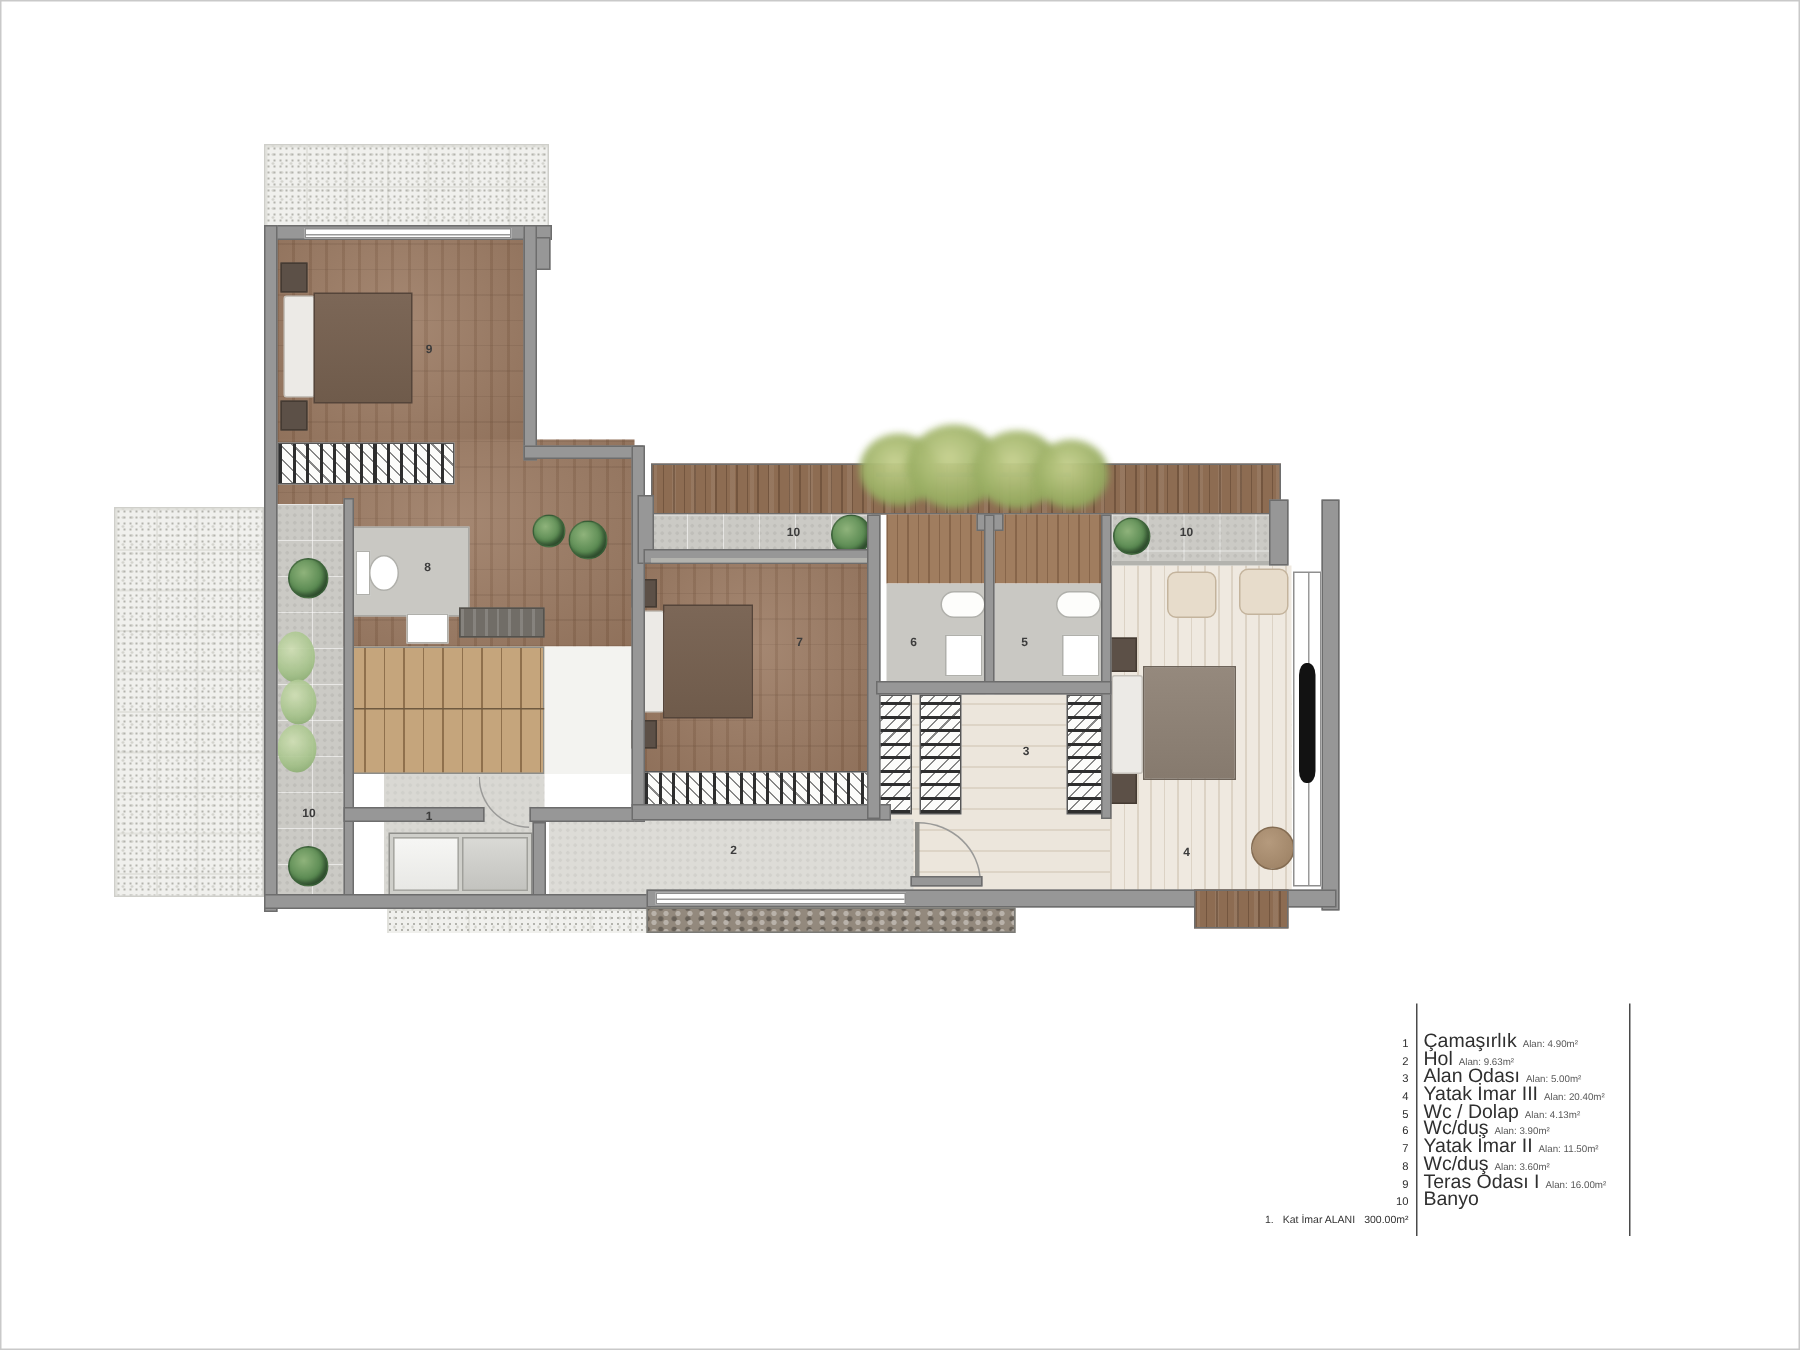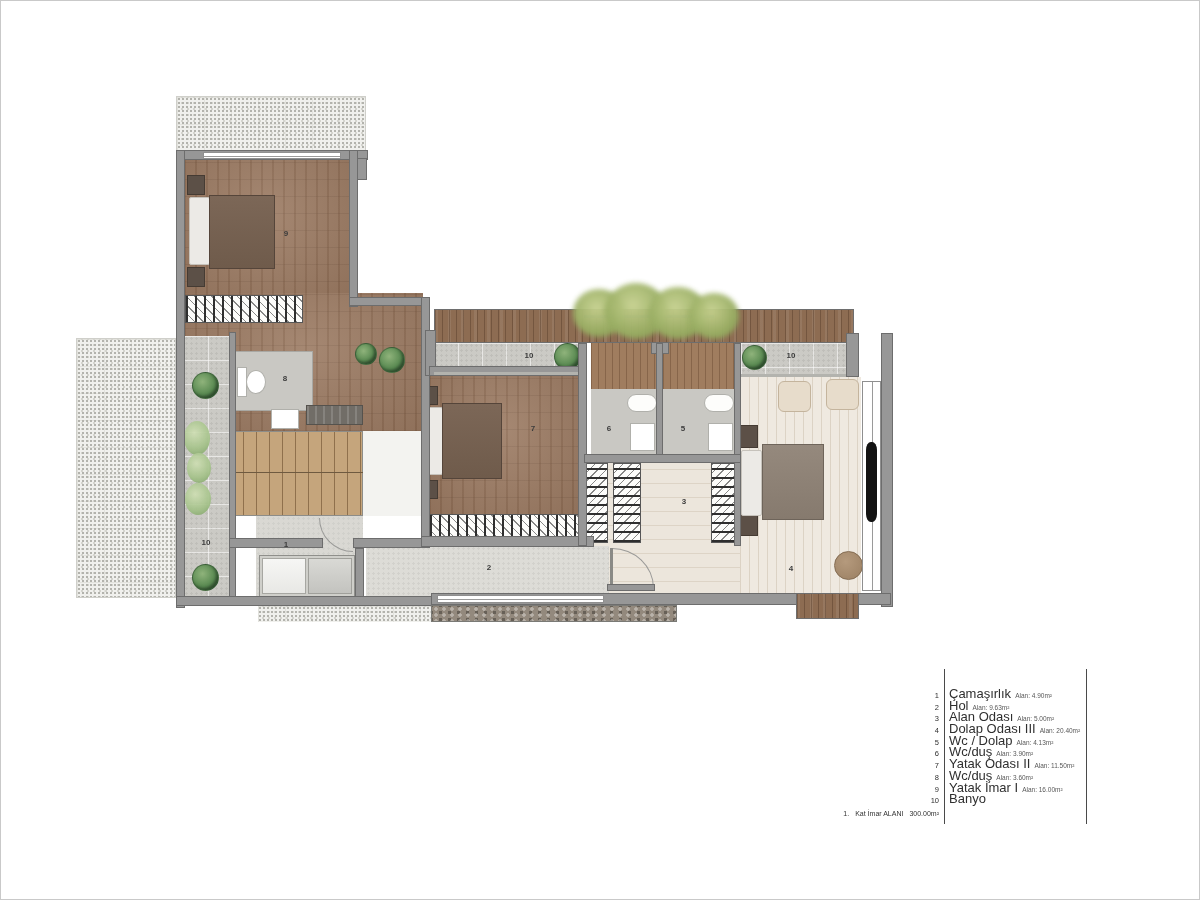--- a/index.html
+++ b/index.html
@@ -248,46 +248,46 @@
         <span class="lname">Hol</span>
         <span class="larea">Alan: 9.63m²</span>
       </div>
     <div class="lrow">
         <span class="lnum">3</span>
         <span class="lname">Alan Odası</span>
         <span class="larea">Alan: 5.00m²</span>
       </div>
     <div class="lrow">
         <span class="lnum">4</span>
-        <span class="lname">Dolap Odası III</span>
+        <span class="lname">Yatak İmar III</span>
         <span class="larea">Alan: 20.40m²</span>
       </div>
     <div class="lrow">
         <span class="lnum">5</span>
         <span class="lname">Wc / Dolap</span>
         <span class="larea">Alan: 4.13m²</span>
       </div>
     <div class="lrow">
         <span class="lnum">6</span>
         <span class="lname">Wc/duş</span>
         <span class="larea">Alan: 3.90m²</span>
       </div>
     <div class="lrow">
         <span class="lnum">7</span>
-        <span class="lname">Yatak Odası II</span>
+        <span class="lname">Yatak İmar II</span>
         <span class="larea">Alan: 11.50m²</span>
       </div>
     <div class="lrow">
         <span class="lnum">8</span>
         <span class="lname">Wc/duş</span>
         <span class="larea">Alan: 3.60m²</span>
       </div>
     <div class="lrow">
         <span class="lnum">9</span>
-        <span class="lname">Yatak İmar I</span>
+        <span class="lname">Teras Odası I</span>
         <span class="larea">Alan: 16.00m²</span>
       </div>
     <div class="lrow">
         <span class="lnum">10</span>
         <span class="lname">Banyo</span>
         <span class="larea"></span>
       </div>
   </div>
   <div id="footer-note" style="left:700px;top:809px;width:238px;height:11px;">
     <span>1.</span>

